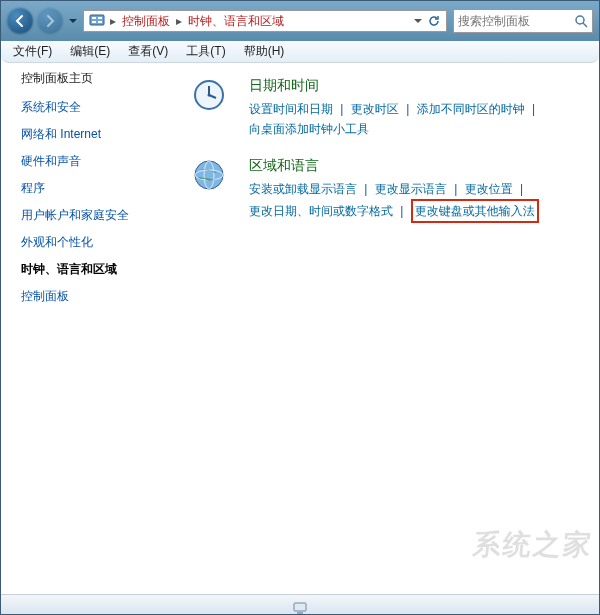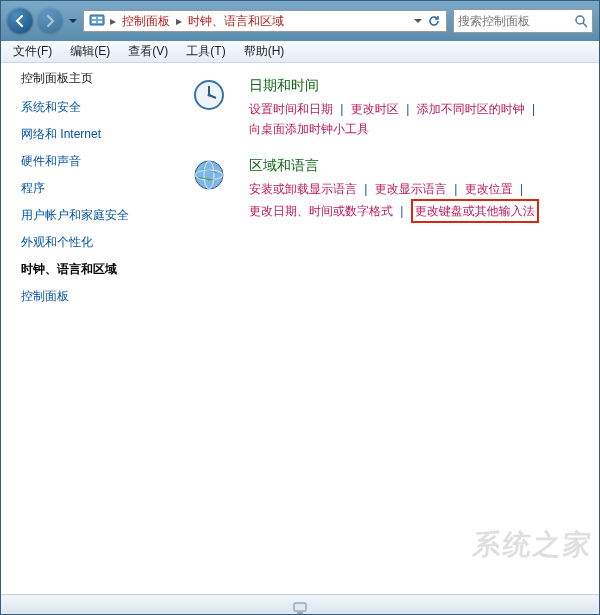--- a/index.html
+++ b/index.html
@@ -14,35 +14,35 @@
   .addressbar { flex: 1; height: 22px; background: #fff; border: 1px solid #999; display: flex; align-items: center; padding: 0 2px; }
   .addr-icon { width: 18px; height: 18px; margin: 0 2px; display:flex; align-items:center; justify-content:center; }
   .crumb { padding: 8px 4px; font-size: 12px; color: #b91c1c; white-space: nowrap; cursor: default; }
   .crumb-sep { color: #555; padding: 0 2px; }
   .addr-spacer { flex: 1; }
   .refresh { width: 20px; display:flex; align-items:center; justify-content:center; color:#295f87; }
   .searchbar { width: 140px; height: 24px; background: #fff; border: 1px solid #999; display: flex; align-items: center; padding: 0 4px; gap:4px; }
   .searchbar input { border: none; outline: none; width: 100%; font-size: 12px; color: #888; background: transparent; }
   .search-icon { color: #5a7ea0; }
   
-  .menubar { height: 22px; background: linear-gradient(to bottom, #f7fbff 0%, #e4eef6 100%); border-bottom: 1px solid #cfd8df; display: flex; align-items: center; padding: 0 4px; gap: 2px; }
+  .menubar { height: 22px; background: linear-gradient(to bottom, #f7fbff 0%, #e4eef6 100%); border-bottom: 1px solid #cfd8df; display: flex; align-items: center; padding: 0 4px; gap: 2px; border-radius: 8px; }
   .menu-item { padding: 2px 8px; cursor: default; color: #222; }
   
   .body { flex: 1; display: flex; min-height: 0; }
   .sidebar { width: 180px; background: #fff; padding: 7px 8px; border-right: 0; }
   .side-home { color: #1a1a1a; margin-bottom: 12px; padding-left: 12px; }
   .side-link { color: #0653a6; margin: 10px 0 10px 12px; cursor: pointer; }
   .side-link.current { color: #000; font-weight: bold; }
   .content { flex: 1; background: #fff; padding: 14px 10px; position: relative; overflow: hidden; }
   .section { display: flex; gap: 22px; margin-bottom: 18px; }
   .sec-icon { width: 36px; height: 36px; flex: none; display:flex; align-items:center; justify-content:center; }
   .sec-body { flex: 1; }
   .sec-title { color: #116618; font-size: 14px; margin-bottom: 4px; cursor: pointer; }
   .sec-links { color: #1455a2; line-height: 20px; }
-  .lnk { color: #be185d; cursor: pointer; }
+  .lnk { color: #0369a1; cursor: pointer; }
   .sep { color: #1455a2; padding: 0 4px; }
   .highlight-box { border: 2px solid #d42a10; padding: 0 2px; display: inline-block; }
   
   .statusbar { height: 20px; background: linear-gradient(to bottom, #f2f6fa, #dbe6ef); border-top: 1px solid #c5d0d9; display: flex; align-items: center; padding: 0 8px; gap: 6px; color: #444; flex-direction: column; }
   .status-spacer { flex: 1; }
   .status-icon { width:16px; height:16px; display:flex; align-items:center; justify-content:center; }
   
   .watermark { position: absolute; right: 6px; bottom: 30px; opacity: .12; font-size: 28px; font-weight: bold; color: #000; pointer-events: none; letter-spacing: 2px; transform: skew(-6deg,0); }
   svg { display:block; }
 </style>

